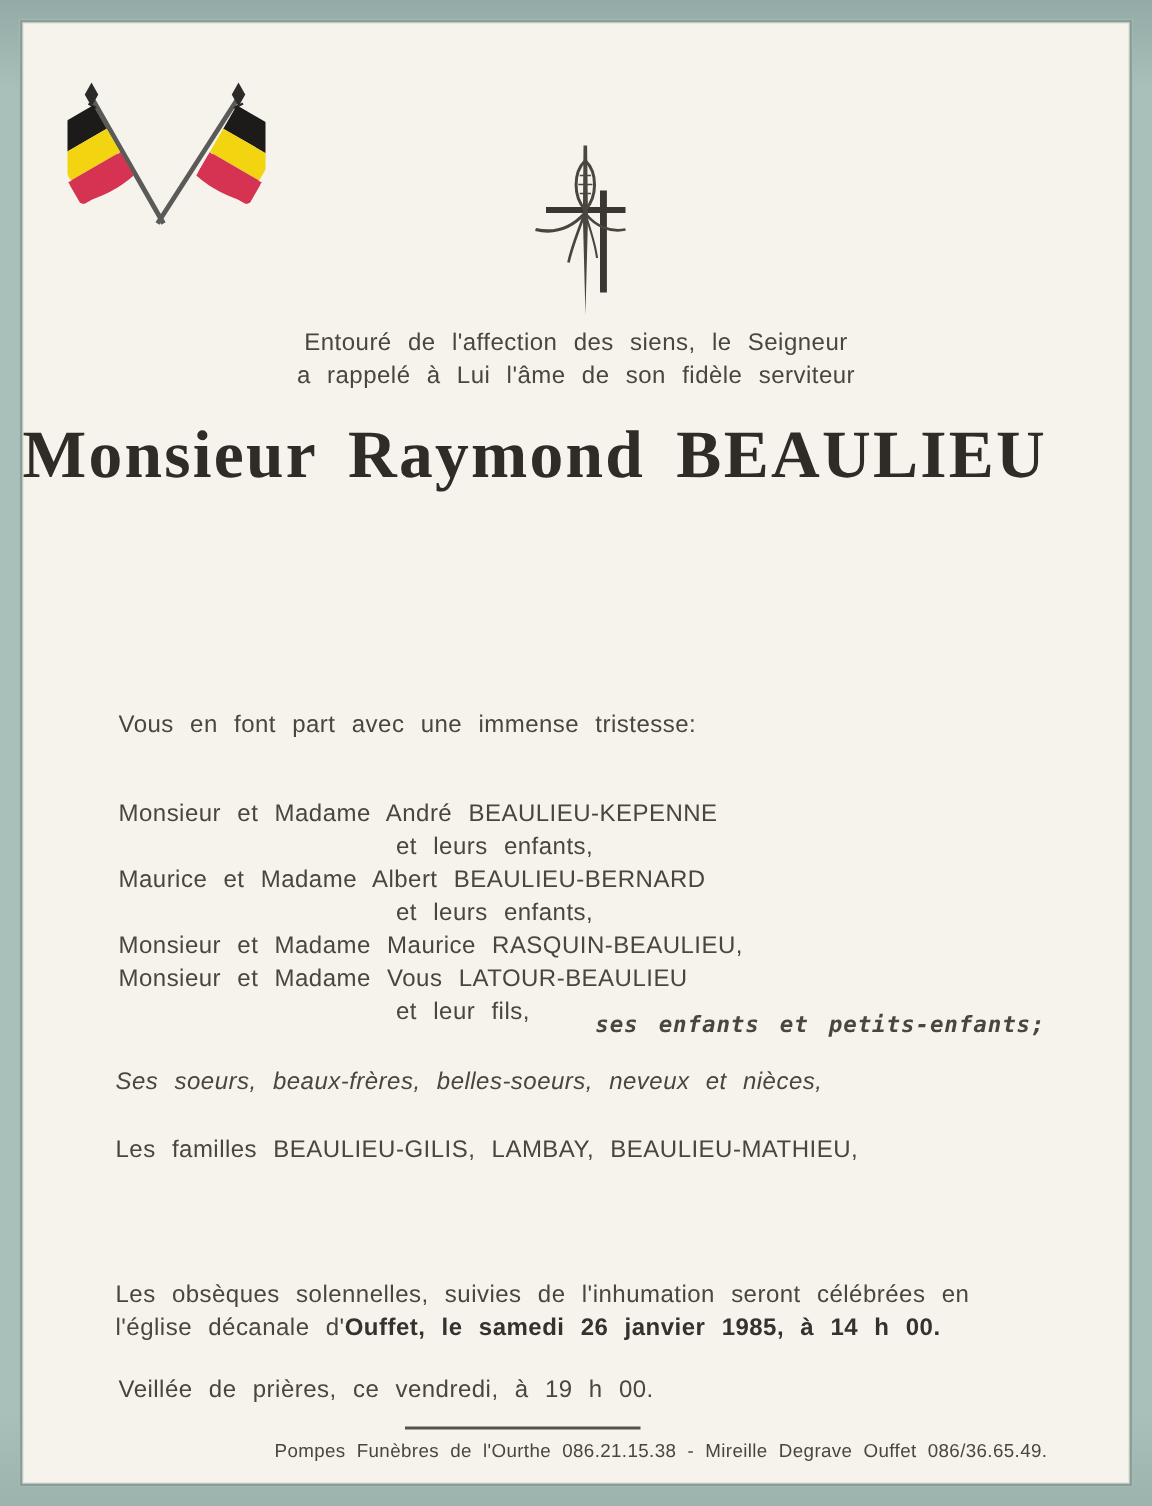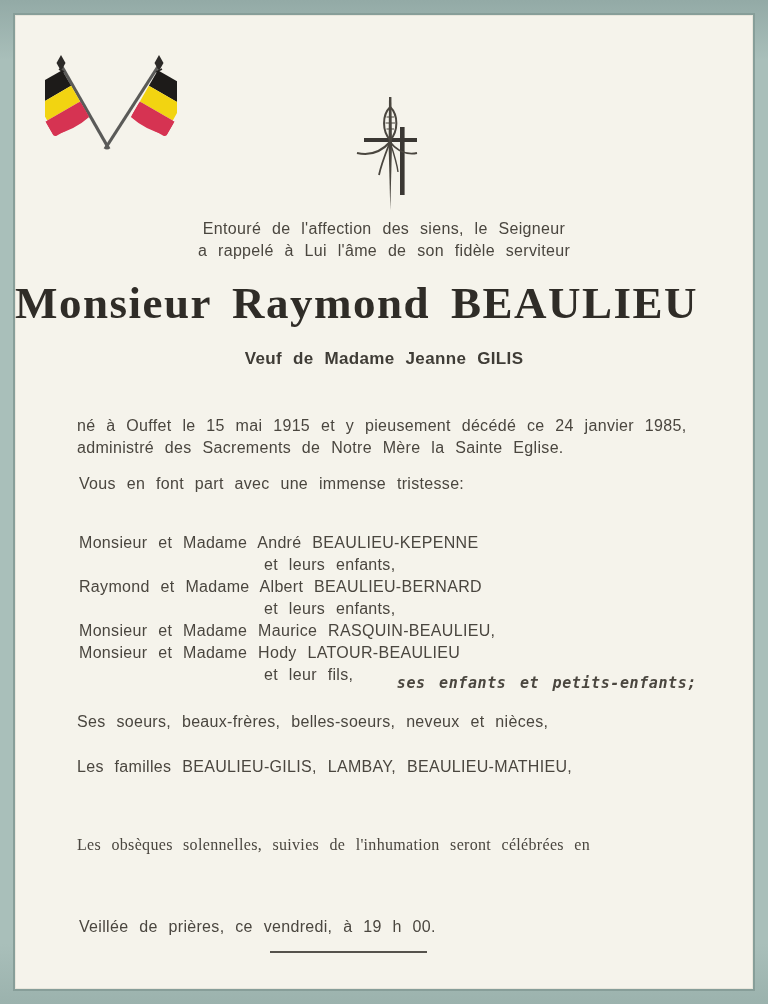--- a/index.html
+++ b/index.html
@@ -78,24 +78,24 @@
   .closing-italic {
     right: 56px; top: 659px;
     font-family: "DejaVu Sans Mono", monospace;
     font-style: italic;
     font-size: 15px;
     color: #4a463f;
     letter-spacing: 0.04em;
     word-spacing: 0.25em;
     font-weight: bold;
   }
-  .relatives-line { left: 62px; top: 696px; }
+  .relatives-line { left: 62px; top: 696px; font-style: italic; }
   .families-block { left: 62px; top: 741px; width: 650px; }
   .families-block .indent2 { padding-left: 66px; }
-  .ceremony-block { left: 62px; top: 819px; width: 655px; font-family: Liberation Serif, serif; }
+  .ceremony-block { left: 62px; top: 838px; width: 655px; }
   .ceremony-block b { color: #35322d; }
   .meeting-line { left: 64px; top: 871px; }
   .vigil-line { left: 64px; top: 901px; }
 
   .footer-rule {
     left: 255px; top: 936px;
     width: 157px; height: 0;
     border-top: 2px solid #55524c;
   }
   .footer-text {
@@ -149,49 +149,46 @@
       <path d="M45,47 C49,59 52,68 53,77" fill="none" stroke="#4a463f" stroke-width="1.4"></path>
     </svg>
 
     <div class="abs intro">
       <div>Entouré de l'affection des siens, le Seigneur</div>
       <div>a rappelé à Lui l'âme de son fidèle serviteur</div>
     </div>
 
     <div class="abs deceased-name">Monsieur Raymond BEAULIEU</div>
 
-    <div class="abs sub-bold widower-line">Veuf de Madame Jeanne GILIS</div>
 
-    <div class="abs body-text life-block">
-      <div>né à Ouffet le 15 mai 1915 et y pieusement décédé ce 24 janvier 1985,</div>
-      <div>administré des Sacrements de Notre Mère la Sainte Eglise.</div>
-    </div>
 
     <div class="abs body-text announce-intro">Vous en font part avec une immense tristesse:</div>
 
     <div class="abs body-text family-list">
       <div class="line">Monsieur et Madame André BEAULIEU-KEPENNE</div>
       <div class="line indent">et leurs enfants,</div>
-      <div class="line">Raymond et Madame Albert BEAULIEU-BERNARD</div>
+      <div class="line">Maurice et Madame Albert BEAULIEU-BERNARD</div>
       <div class="line indent">et leurs enfants,</div>
       <div class="line">Monsieur et Madame Maurice RASQUIN-BEAULIEU,</div>
-      <div class="line">Monsieur et Madame Hody LATOUR-BEAULIEU</div>
+      <div class="line">Monsieur et Madame Vous LATOUR-BEAULIEU</div>
       <div class="line indent">et leur fils,</div>
     </div>
 
     <div class="abs closing-italic">ses enfants et petits-enfants;</div>
 
     <div class="abs body-text relatives-line">Ses soeurs, beaux-frères, belles-soeurs, neveux et nièces,</div>
 
     <div class="abs body-text families-block">
       <div>Les familles BEAULIEU-GILIS, LAMBAY, BEAULIEU-MATHIEU,</div>
     </div>
 
     <div class="abs body-text ceremony-block">
       <div>Les obsèques solennelles, suivies de l'inhumation seront célébrées en</div>
+      <div><span>l'église décanale d'</span><b>Ouffet, le samedi 26 janvier 1985, à 14 h 00.</b></div>
     </div>
 
     <div class="abs body-text vigil-line">Veillée de prières, ce vendredi, à 19 h 00.</div>
 
     <div class="abs footer-rule"></div>
+    <div class="abs footer-text">Pompes Funèbres de l'Ourthe 086.21.15.38 - Mireille Degrave Ouffet 086/36.65.49.</div>
 
   </div>
 </div>
 
 </body></html>

